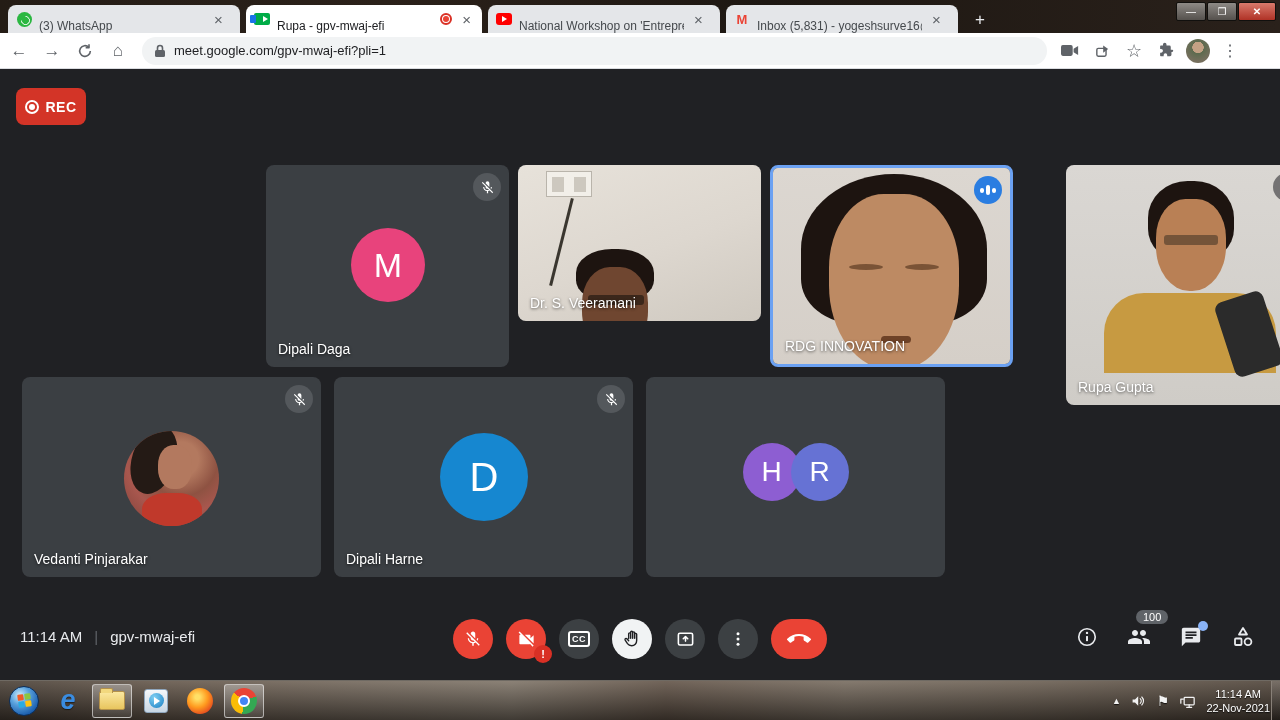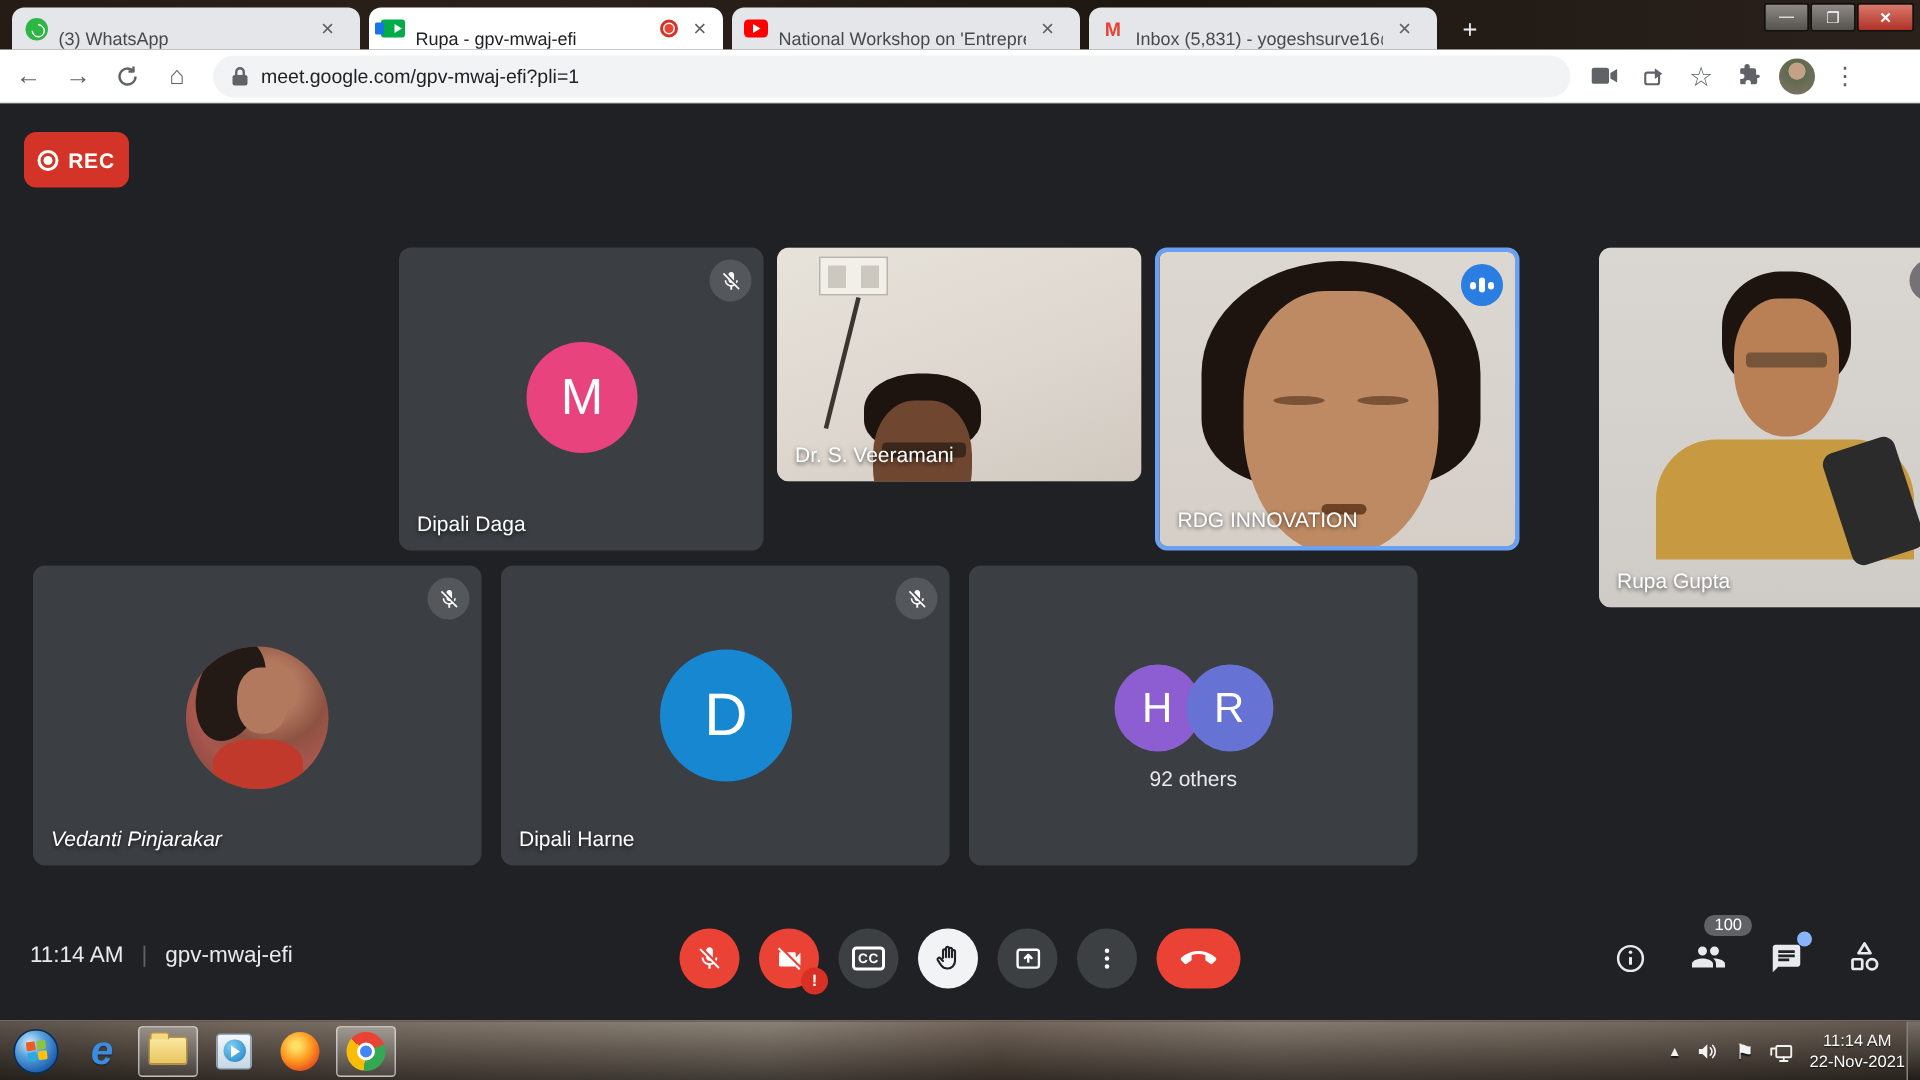--- a/index.html
+++ b/index.html
@@ -96,21 +96,21 @@
   .meet-info .sep { color:#5f6368; font-weight:400; }
   .controls { position:absolute; left:453px; top:19px; display:flex; gap:13px; align-items:center; }
   .ctl { width:40px; height:40px; border-radius:50%; background:#3c4043; display:flex; align-items:center; justify-content:center; cursor:pointer; position:relative; }
   .ctl.danger { background:#ea4335; }
   .ctl.end { width:56px; border-radius:20px; background:#ea4335; }
   .cam-warn { position:absolute; right:-6px; bottom:-4px; width:18px; height:18px; border-radius:50%;
     background:#d93025; color:#fff; font-size:11px; font-weight:bold; display:flex; align-items:center; justify-content:center; }
   .cc-box { width:22px; height:16px; border:2px solid #fff; border-radius:3px; color:#fff; font-size:9px;
     font-weight:bold; display:flex; align-items:center; justify-content:center; letter-spacing:.5px; }
   .right-ctls { position:absolute; right:24px; top:24px; display:flex; gap:26px; align-items:center; }
-  .rictl { position:relative; color:#e8eaed; cursor:pointer; width:26px; height:26px; display:flex; align-items:flex-end; justify-content:center; }
+  .rictl { position:relative; color:#e8eaed; cursor:pointer; width:26px; height:26px; display:flex; align-items:center; justify-content:center; }
   .count-badge { position:absolute; top:-14px; left:10px; background:#5f6368; color:#fff; font-size:11px;
     padding:1px 7px; border-radius:9px; }
   .chat-dot { position:absolute; top:-3px; right:-4px; width:10px; height:10px; border-radius:50%; background:#8ab4f8; }
 
   
   .taskbar { position:absolute; left:0; top:680px; width:1280px; height:40px;
     background:linear-gradient(180deg,rgba(120,110,100,.55),rgba(30,26,22,.75)),
       linear-gradient(90deg,#3a322b 0%,#6e5f52 12%,#8d8276 28%,#a39a8d 40%,#6b5a4e 52%,#94897c 66%,#7d7164 80%,#453a31 100%);
     border-top:1px solid #6f6a63; display:flex; align-items:center; }
   .tb-item { width:40px; height:34px; margin-left:4px; display:flex; align-items:center; justify-content:center; cursor:pointer; }
@@ -284,21 +284,21 @@
         </div>
       </div>
       <div class="mic-off-badge">
         <svg width="15" height="15" viewBox="0 0 24 24" fill="#fff">
             <path d="M19 11h-1.7c0 .74-.16 1.43-.43 2.05l1.23 1.23c.56-.98.9-2.09.9-3.28zm-4.02.17c0-.06.02-.11.02-.17V5c0-1.66-1.34-3-3-3S9 3.34 9 5v.18l5.98 5.99zM4.27 3L3 4.27l6.01 6.01V11c0 1.66 1.33 3 2.99 3 .22 0 .44-.03.65-.08l1.66 1.66c-.71.33-1.5.52-2.31.52-2.76 0-5.3-2.1-5.3-5.1H5c0 3.41 2.72 6.23 6 6.72V21h2v-3.28c.91-.13 1.77-.45 2.54-.9L19.73 21 21 19.73 4.27 3z"></path>
           </svg>
       </div>
       <span class="nameplate">Rupa Gupta</span>
     </div>
 
-    <div class="tile plain" style="left:22px; top:308px; width:299px; height:200px;font-style:italic;">
+    <div class="tile plain" style="left:22px; top:308px; width:299px; height:200px;">
       <div class="mic-off-badge">
         <svg width="15" height="15" viewBox="0 0 24 24" fill="#fff">
             <path d="M19 11h-1.7c0 .74-.16 1.43-.43 2.05l1.23 1.23c.56-.98.9-2.09.9-3.28zm-4.02.17c0-.06.02-.11.02-.17V5c0-1.66-1.34-3-3-3S9 3.34 9 5v.18l5.98 5.99zM4.27 3L3 4.27l6.01 6.01V11c0 1.66 1.33 3 2.99 3 .22 0 .44-.03.65-.08l1.66 1.66c-.71.33-1.5.52-2.31.52-2.76 0-5.3-2.1-5.3-5.1H5c0 3.41 2.72 6.23 6 6.72V21h2v-3.28c.91-.13 1.77-.45 2.54-.9L19.73 21 21 19.73 4.27 3z"></path>
           </svg>
       </div>
       <div class="photo-circle" style="left:102px; top:54px; width:95px; height:95px;
         background:radial-gradient(circle at 60% 30%, #b3795f 20%, #8e5242 42%, #a8574e 62%, #7c3f37 100%);">
         <div style="position:absolute; left:8px; top:-6px; width:44px; height:70px; background:#241a15; border-radius:50%; transform:rotate(18deg);"></div>
         <div style="position:absolute; left:34px; top:14px; width:34px; height:44px; background:#b3795f; border-radius:45%;"></div>
         <div style="position:absolute; left:18px; top:62px; width:60px; height:40px; background:#c0392b; border-radius:40% 40% 0 0;"></div>
@@ -320,21 +320,20 @@
 
     <div class="tile plain" style="left:646px; top:308px; width:299px; height:200px;">
       <div class="others-wrap">
         <div class="init-circle" style="background-color: rgb(141, 94, 210);">
           <span>H</span>
         </div>
         <div class="init-circle second" style="background-color: rgb(102, 114, 212);">
           <span>R</span>
         </div>
       </div>
-      <div class="others-label">92 others</div>
     </div>
 
 
     <div class="meet-bar">
       <div class="meet-info">
         <span>11:14 AM</span>
         <span class="sep">|</span>
         <span>gpv-mwaj-efi</span>
       </div>
 

